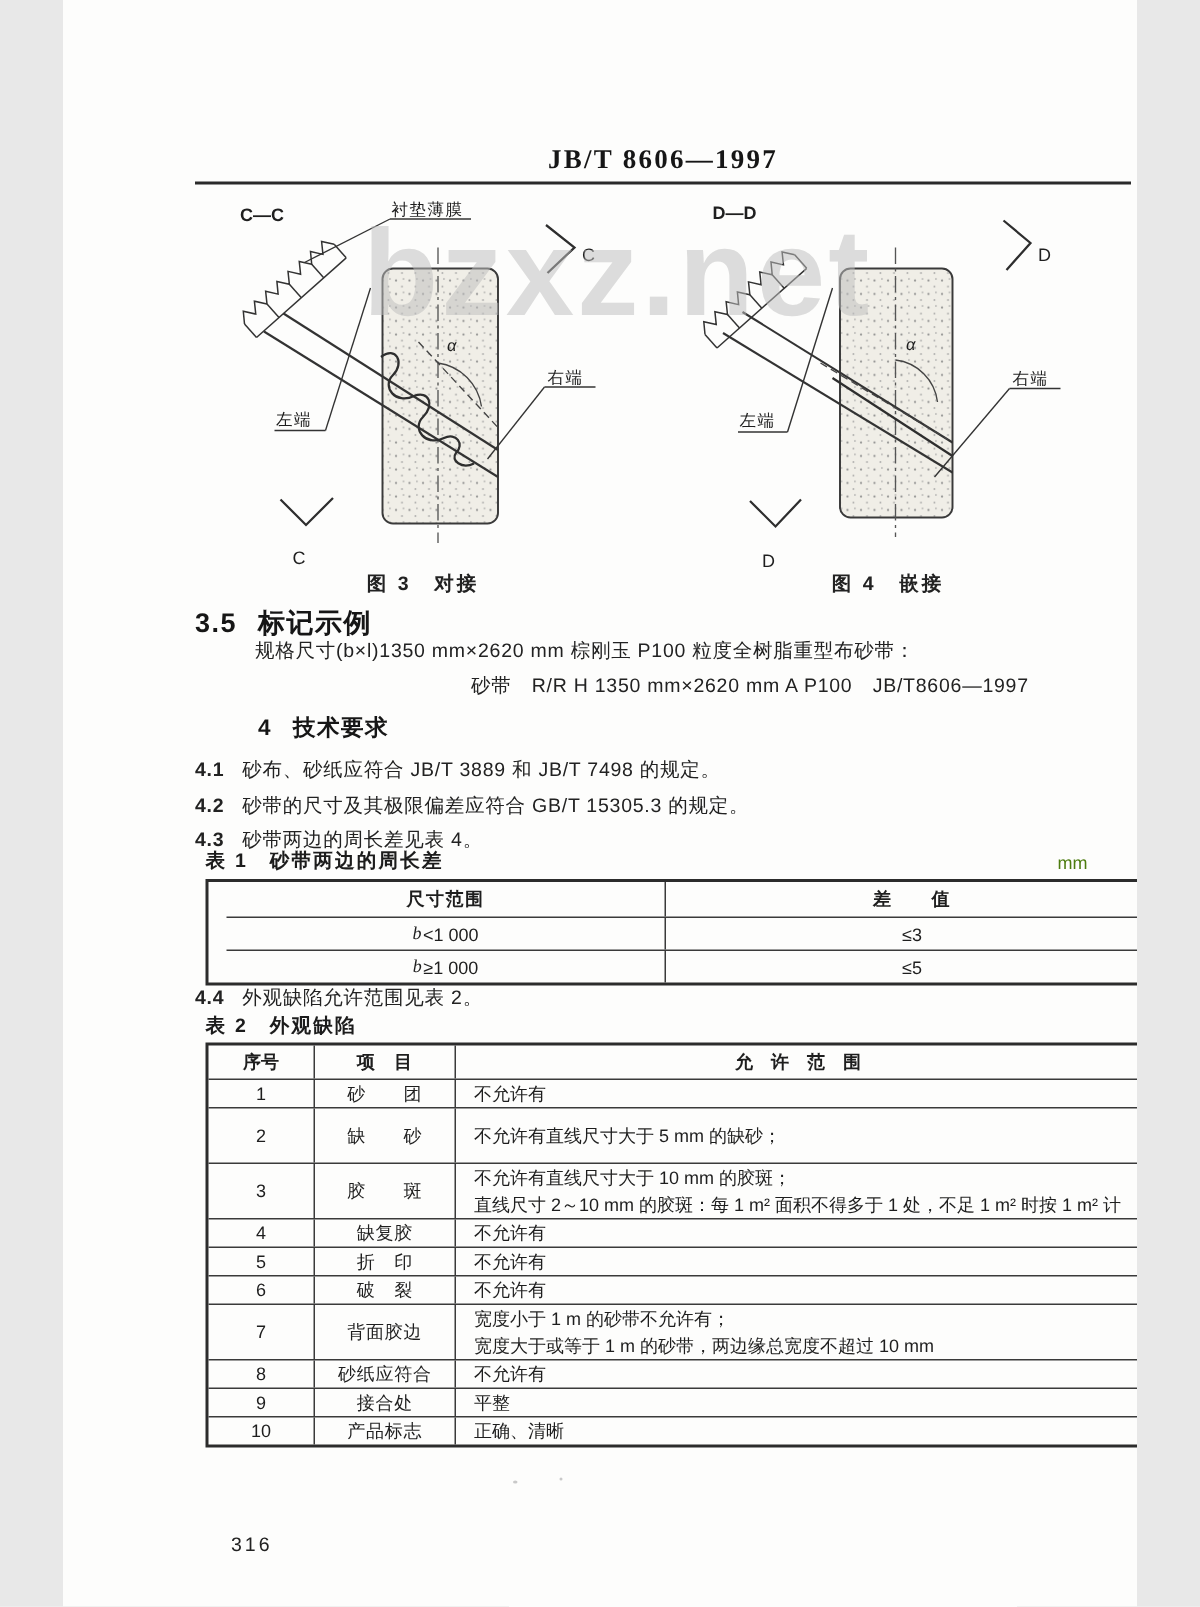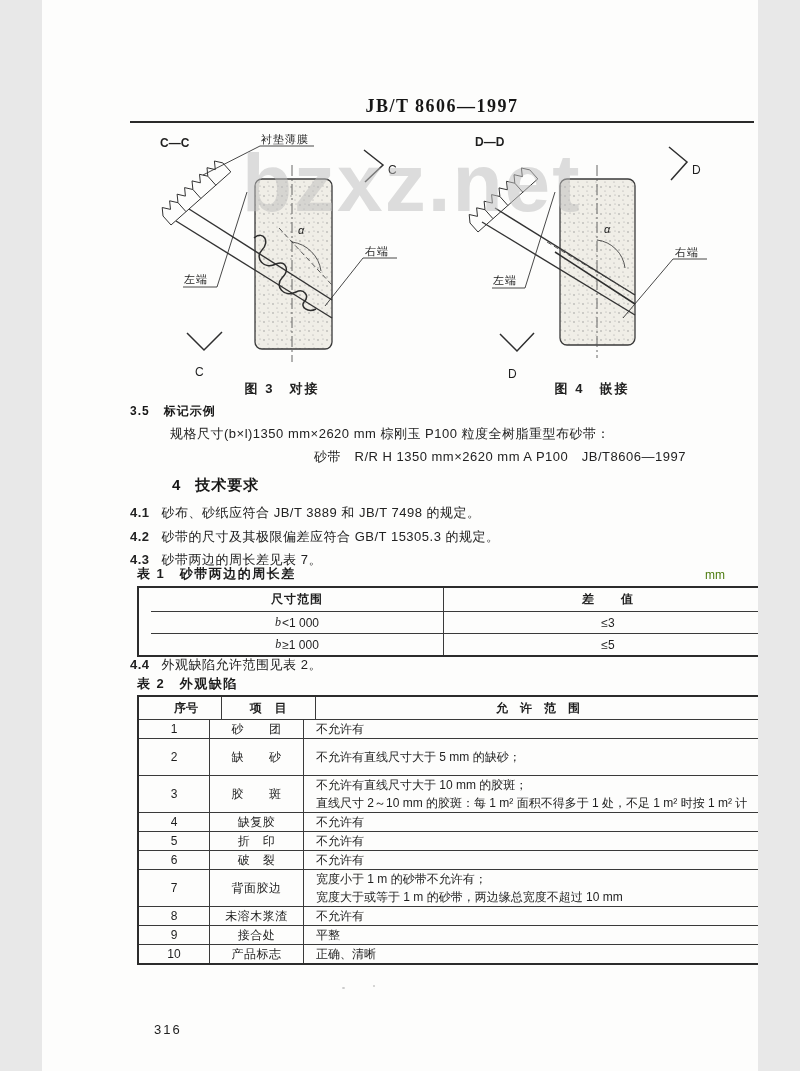--- a/index.html
+++ b/index.html
@@ -20,21 +20,21 @@
     top:136px;left:200px;z-index:6;
     font-size:82px;font-weight:bold;letter-spacing:2px;
     color:rgba(190,190,190,0.52);pointer-events:none;
     font-family:"Liberation Sans",sans-serif;
   }
   .figure-svg{z-index:2;}
   .fig-caption{
     top:380px;width:310px;text-align:center;
     font-size:13px;font-weight:600;letter-spacing:2px;color:#222;
   }
-  .heading{font-weight:bold;font-size:12px;color:#161616;letter-spacing:1px;}
+  .heading{font-weight:bold;font-size:18px;color:#161616;letter-spacing:1px;}
   .heading .num{margin-right:14px;}
   .h4{font-size:15px;}
   .bodyline{font-size:13px;letter-spacing:0.5px;color:#222;}
   .clause{font-size:13px;letter-spacing:0.5px;color:#222;}
   .clause .num{font-weight:bold;margin-right:12px;}
   .tbl-caption{width:623px;font-size:13px;font-weight:600;letter-spacing:1.5px;color:#1c1c1c;}
   .unit{font-size:12px;color:#4d7c0f;}
   
   .t1{left:95px;top:586px;width:621px;border:2px solid #2c2c2c;font-size:12px;padding-left:12px;}
   .t1 .row{display:flex;border-top:1px solid #3a3a3a;}
@@ -44,21 +44,21 @@
   .t1 .hrow{height:23px;font-weight:600;letter-spacing:1px;}
   .t1 .drow{height:21px;}
   .ivar{font-family:"Liberation Serif","DejaVu Serif",serif;font-style:italic;margin-right:1px;}
   
   .t2{left:95px;top:695px;width:621px;border:2px solid #2c2c2c;font-size:12px;}
   .t2 .row{display:flex;border-top:1px solid #3a3a3a;}
   .t2 .row.first{border-top:none;}
   .t2 .cno{width:70px;border-right:1px solid #3a3a3a;display:flex;align-items:center;justify-content:center;}
   .t2 .citem{width:93px;border-right:1px solid #3a3a3a;display:flex;align-items:center;justify-content:center;letter-spacing:0.5px;}
   .t2 .crange{flex:1;display:flex;flex-direction:column;justify-content:center;padding-left:12px;}
-  .t2 .hrow{height:22px;font-weight:600;padding-left:12px;}
+  .t2 .hrow{height:22px;font-weight:600;}
   .t2 .line{line-height:18px;height:18px;white-space:nowrap;overflow:hidden;}
   .t2 .s1{min-height:18px;}
   .t2 .s2{min-height:36px;}
   .page-number{left:112px;top:1022px;font-size:13px;letter-spacing:2px;color:#222;}
   .speck{position:absolute;width:3px;height:2px;background:#c9c9c9;border-radius:50%;}
   svg text{fill:#1f1f1f;}
 </style>
 </head>
 <body>
 
@@ -188,21 +188,21 @@
   <div class="abs heading h4" style="left:88px;top:476px;margin-left:42px;">
     <span class="num">4</span><span>技术要求</span>
   </div>
   <div class="abs clause" style="left:88px;top:504px;">
     <span class="num">4.1</span><span>砂布、砂纸应符合 JB/T 3889 和 JB/T 7498 的规定。</span>
   </div>
   <div class="abs clause" style="left:88px;top:528px;">
     <span class="num">4.2</span><span>砂带的尺寸及其极限偏差应符合 GB/T 15305.3 的规定。</span>
   </div>
   <div class="abs clause" style="left:88px;top:551px;">
-    <span class="num">4.3</span><span>砂带两边的周长差见表 7。</span>
+    <span class="num">4.3</span><span>砂带两边的周长差见表 4。</span>
   </div>
 
   <div class="abs tbl-caption" style="left:95px;top:565px;">表 1　砂带两边的周长差</div>
   <div class="abs unit" style="left:663px;top:568px;">mm</div>
   <div class="abs t1">
     <div class="row first hrow">
       <div class="c1">尺寸范围</div>
       <div class="c2">差　　值</div>
     </div>
     <div class="row drow">
@@ -279,21 +279,21 @@
     <div class="row">
       <div class="cno s2">7</div>
       <div class="citem">背面胶边</div>
       <div class="crange s2">
         <div class="line">宽度小于 1 m 的砂带不允许有；</div>
         <div class="line">宽度大于或等于 1 m 的砂带，两边缘总宽度不超过 10 mm</div>
       </div>
     </div>
     <div class="row">
       <div class="cno s1">8</div>
-      <div class="citem">未溶木浆渣</div>
+      <div class="citem">砂纸应符合</div>
       <div class="crange s1">
           <div class="line">不允许有</div>
         </div>
     </div>
     <div class="row">
       <div class="cno s1">9</div>
       <div class="citem">接合处</div>
       <div class="crange s1">
           <div class="line">平整</div>
         </div>

